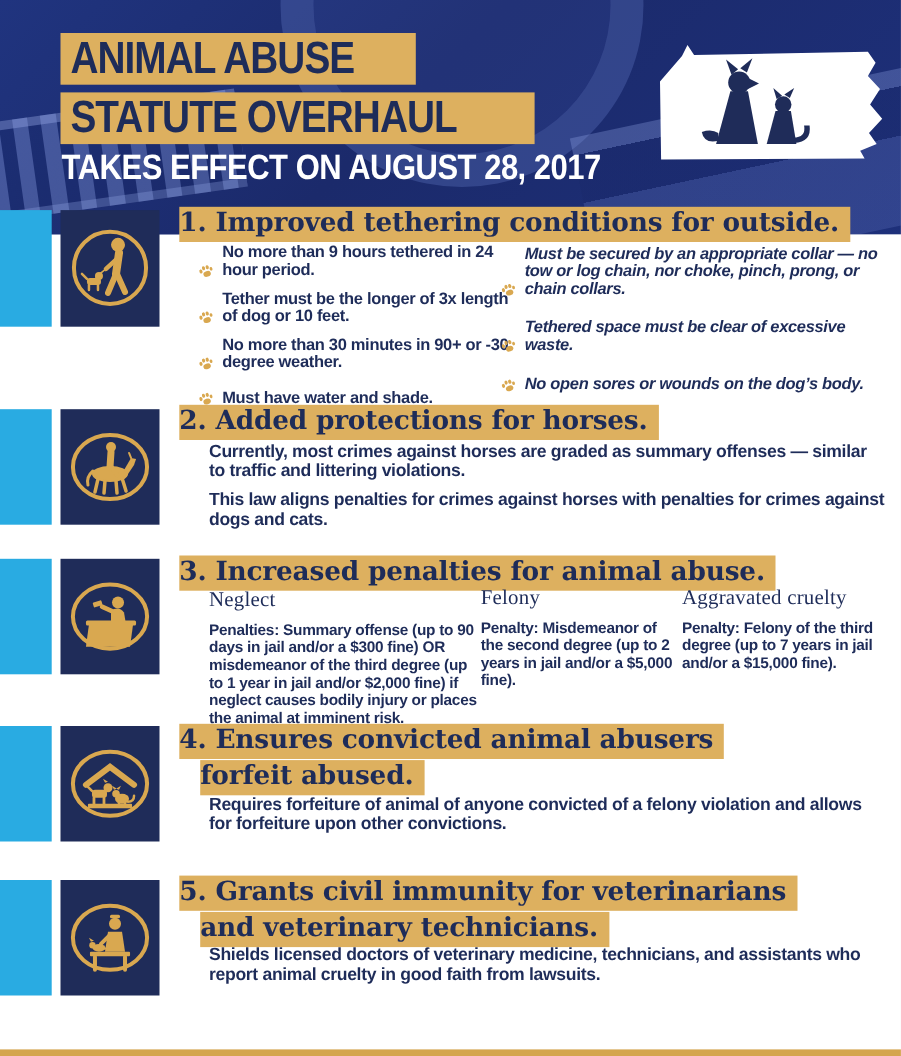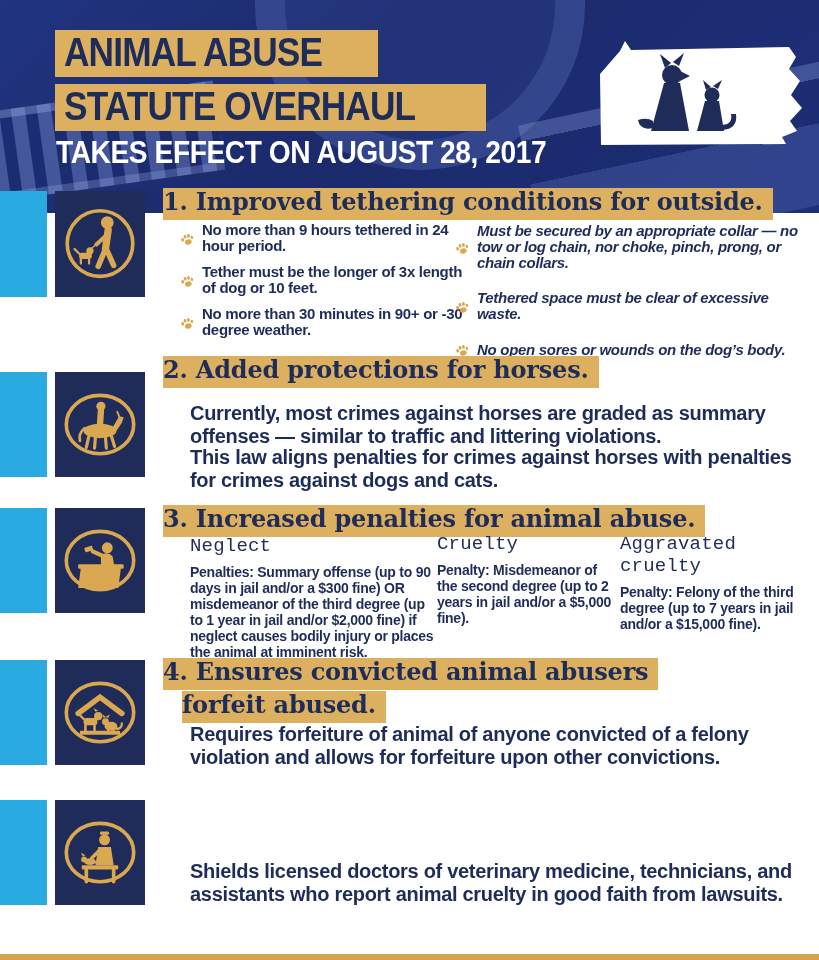--- a/index.html
+++ b/index.html
@@ -53,32 +53,32 @@
     display:flex; align-items:center; justify-content:center;
   }
   .heading-wrap { position:absolute; left:163px; }
   .hl {
     display:inline-block; background:#ddb05f; padding:1px 10px 4px 0;
     font-family:"DejaVu Serif", serif; font-weight:bold; color:#1e2c59;
     font-size:24px; line-height:1.12; letter-spacing:-0.2px; white-space:nowrap;
   }
   .hl2 { margin-left:19px; margin-top:1px; }
   .bullets { position:absolute; display:flex; flex-direction:column; }
-  .bullet { display:flex; align-items:center; }
+  .bullet { display:flex; align-items:flex-end; }
   .paw { flex:0 0 15px; margin-top:2px; margin-right:7px; }
   .btxt { font-size:15px; line-height:1.07; letter-spacing:-0.3px; font-weight:bold; color:#1e2c59; }
   .bullets.col-left  { left:180px; top:222px; width:292px; gap:10px; }
   .bullets.col-right { left:455px; top:223px; width:352px; gap:19px;font-style:italic; }
   .para {
-    position:absolute; font-size:20px; line-height:1.15; letter-spacing:-0.3px;
+    position:absolute; font-size:16px; line-height:1.15; letter-spacing:-0.3px;
     font-weight:bold; color:#1e2c59;
   }
   .pen-col { position:absolute; }
   .pen-head {
-    font-family:Liberation Mono, monospace; font-size:19px; font-weight:normal;
+    font-family:Liberation Serif, serif; font-size:19px; font-weight:normal;
     color:#1e2c59; letter-spacing:0.2px; margin-bottom:8px;
   }
   .pen-body { font-size:14px; line-height:1.14; letter-spacing:-0.25px; font-weight:bold; color:#1e2c59; }
   
   .footer {
     position:absolute; left:0; top:922px; width:819px; height:38px; background:#d4a54e;
     display:flex; align-items:center; justify-content:center;margin-top:32px;
   }
   .footer-text {
     font-size:35px; font-weight:bold; color:#1e2c59; letter-spacing:-0.5px;
@@ -244,21 +244,21 @@
         <path d="M59 55 L66 43 L71 44 L69 50 L61 62 Z" stroke="none"></path>
         <path d="M66 43 L64 38" stroke-width="2" fill="none"></path>
         <path d="M33 64 L30 77 M40 66 L39 78 M51 66 L52 78 M57 63 L61 76" stroke-width="3.5" fill="none"></path>
         <path d="M28 56 q-7 6 -5 14" stroke-width="3" fill="none"></path>
         <circle cx="46" cy="32" r="5" stroke="none"></circle>
         <path d="M46 37 L45 52" stroke-width="7" fill="none"></path>
         <path d="M45 50 L52 60" stroke-width="4.5" fill="none"></path>
       </g>
     </svg>
   </div>
-  <div class="heading-wrap" style="top:356px;">
+  <div class="heading-wrap" style="top:368px;">
     <span class="hl">2. Added protections for horses.</span>
   </div>
   <div class="para" style="left:190px;top:402px;width:600px;">Currently, most crimes against horses are graded as summary offenses — similar to traffic and littering violations.</div>
   <div class="para" style="left:190px;top:446px;width:620px;">This law aligns penalties for crimes against horses with penalties for crimes against dogs and cats.</div>
 
   <div class="cyan-strip" style="top:508px;height:105px;"></div>
   <div class="icon-tile" style="top:508px;height:105px;">
     <svg width="82" height="96" viewBox="0 0 90 105">
       <ellipse cx="45" cy="52" rx="37" ry="32" fill="none" stroke="#d9a850" stroke-width="4"></ellipse>
       <g stroke="#d9a850" fill="#d9a850" stroke-linecap="round">
@@ -272,21 +272,21 @@
     </svg>
   </div>
   <div class="heading-wrap" style="top:505px;">
     <span class="hl">3. Increased penalties for animal abuse.</span>
   </div>
   <div class="pen-col" style="left:190px;top:535px;width:246px;">
     <div class="pen-head">Neglect</div>
     <div class="pen-body">Penalties: Summary offense (up to 90 days in jail and/or a $300 fine) OR misdemeanor of the third degree (up to 1 year in jail and/or $2,000 fine) if neglect causes bodily injury or places the animal at imminent risk.</div>
   </div>
   <div class="pen-col" style="left:437px;top:533px;width:175px;">
-    <div class="pen-head">Cruelty</div>
+    <div class="pen-head">Felony</div>
     <div class="pen-body">Penalty: Misdemeanor of the second degree (up to 2 years in jail and/or a $5,000 fine).</div>
   </div>
   <div class="pen-col" style="left:620px;top:533px;width:188px;">
     <div class="pen-head">Aggravated cruelty</div>
     <div class="pen-body">Penalty: Felony of the third degree (up to 7 years in jail and/or a $15,000 fine).</div>
   </div>
 
   <div class="cyan-strip" style="top:660px;height:105px;"></div>
   <div class="icon-tile" style="top:660px;height:105px;">
     <svg width="82" height="96" viewBox="0 0 90 105">
@@ -324,19 +324,23 @@
         <path d="M44 50 L36 58" stroke-width="4" fill="none"></path>
         <rect x="25" y="66" width="40" height="4.5" rx="1" stroke="none"></rect>
         <path d="M30 71 L30 84 M60 71 L60 84" stroke-width="4" fill="none"></path>
         <ellipse cx="34" cy="62" rx="6.5" ry="3.8" stroke="none"></ellipse>
         <circle cx="27.5" cy="59.5" r="3.2" stroke="none"></circle>
         <path d="M26 56 L24 52 L29 55 Z" stroke="none"></path>
         <path d="M40 63 q4 0 4 -4" stroke-width="2" fill="none"></path>
       </g>
     </svg>
   </div>
+  <div class="heading-wrap" style="top:796px;">
+    <span class="hl">5. Grants civil immunity for veterinarians</span><br>
+    <span class="hl hl2">and veterinary technicians.</span>
+  </div>
   <div class="para" style="left:190px;top:860px;width:615px;">Shields licensed doctors of veterinary medicine, technicians, and assistants who report animal cruelty in good faith from lawsuits.</div>
 
   <div class="footer">
     <span class="footer-text">GOVERNOR TOM WOLF</span>
   </div>
 
 </div>
 
 </body></html>

